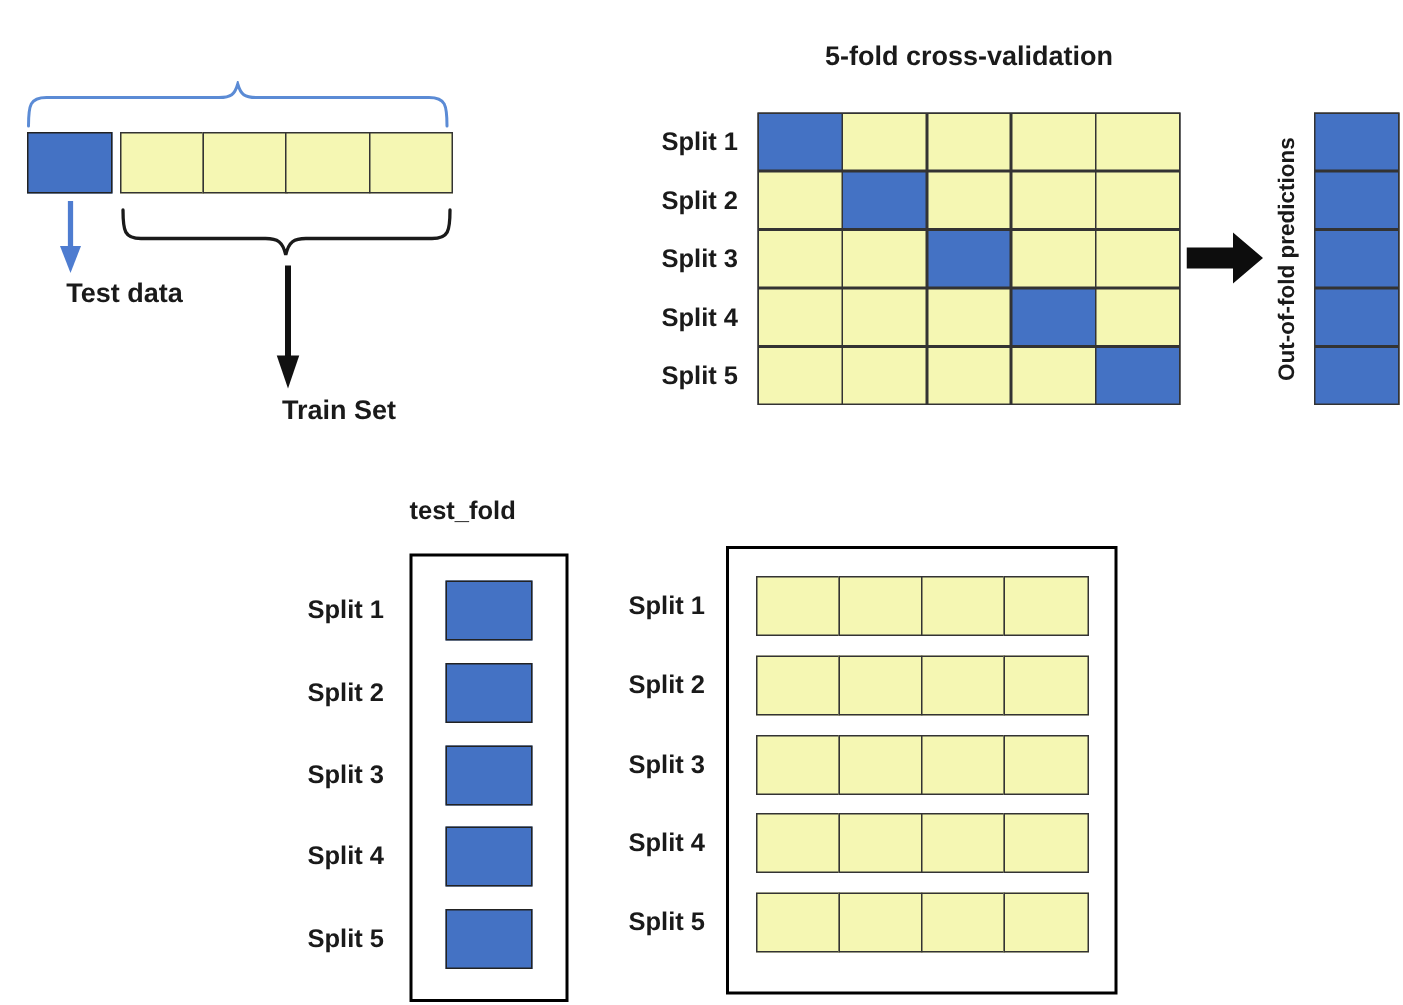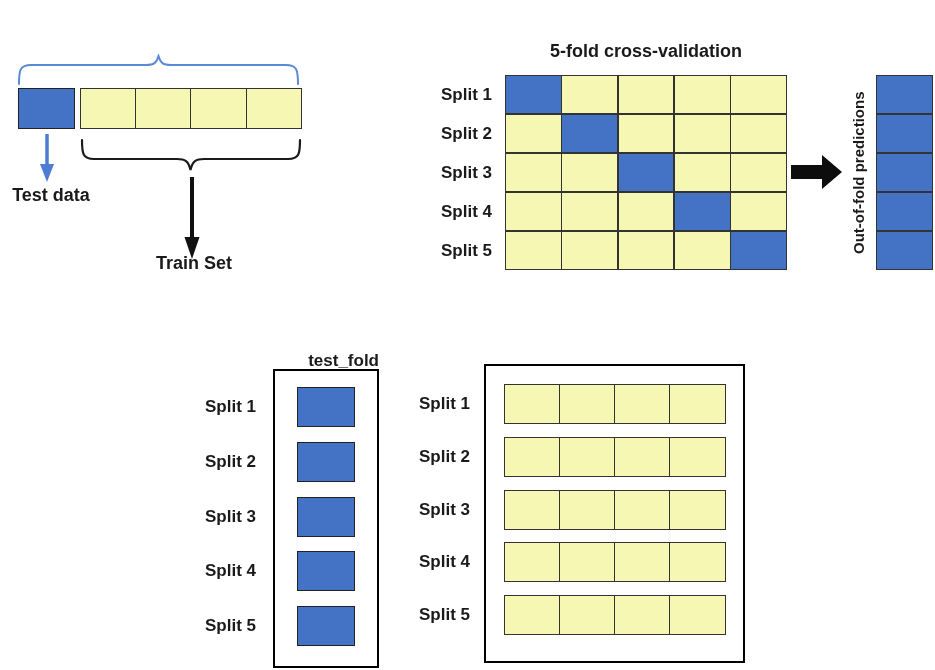--- a/index.html
+++ b/index.html
@@ -1,21 +1,21 @@
 <!DOCTYPE html>
 <html style="--blue: #4472C4; --yellow: #F5F7B3; --line: #333333; --text: #1a1a1a; --brace-blue: #5B8BD5; --arrow-blue: #4E7CD0;"><head>
 <meta charset="utf-8">
 <style>
   html,body{margin:0;padding:0;background:#fff;}
   .canvas{position:relative;width:935px;height:670px;background:#fff;overflow:hidden;
           font-family:"Liberation Sans",sans-serif;color:var(--text,#1a1a1a);}
   .abs{position:absolute;}
   .title{font-weight:bold;font-size:18px;text-align:center;}
-  .small-title{font-weight:bold;font-size:17px;text-align:right;margin-top:20px;}
-  .caption{font-weight:bold;font-size:18px;text-align:center;}
+  .small-title{font-weight:bold;font-size:17px;text-align:left;}
+  .caption{font-weight:bold;font-size:18px;text-align:center;padding-left:32px;}
   
   .label-col{display:flex;flex-direction:column;box-sizing:border-box;}
   .rowlabel{font-weight:bold;font-size:17px;display:flex;align-items:center;
             justify-content:flex-end;white-space:nowrap;}
   [data-name=cv-split-labels] .rowlabel{flex:1;}
   [data-name=test-fold-labels] .rowlabel,
   [data-name=train-fold-labels] .rowlabel{height:40px;}
   
   .cvgrid{display:grid;grid-template-columns:repeat(5,1fr);grid-template-rows:repeat(5,1fr);
           gap:1.5px;background:var(--line);border:1.5px solid var(--line);box-sizing:border-box;}
@@ -58,23 +58,23 @@
 
   <svg class="abs" style="left:80px;top:138px;" width="222" height="36" viewBox="0 0 222 36" data-name="train-set-brace">
     <path d="M2,2 C2,16 3,21 14,21 L97,21 C105,21 108.5,23 110.5,32 C112.5,23 116,21 124,21 L208,21 C219,21 220,16 220,2" fill="none" stroke="#1a1a1a" stroke-width="2.2" stroke-linecap="round"></path>
   </svg>
 
   <svg class="abs" style="left:183px;top:176px;" width="18" height="84" viewBox="0 0 18 84" data-name="train-set-arrow">
     <line x1="9" y1="1" x2="9" y2="63" stroke="#111" stroke-width="4"></line>
     <polygon points="1.5,61 16.5,61 9,83" fill="#111"></polygon>
   </svg>
 
-  <div class="abs caption" style="left:138px;top:253px;width:112px;" data-name="train-set-label">Train Set</div>
+  <div class="abs caption" style="left:138px;top:263px;width:112px;" data-name="train-set-label">Train Set</div>
 
-  <div class="abs title" style="left:505px;top:41px;width:282px;" data-name="cv-title">5-fold cross-validation</div>
+  <div class="abs title" style="left:505px;top:27px;width:282px;" data-name="cv-title">5-fold cross-validation</div>
 
   <div class="abs label-col" style="left:400px;top:75px;width:92px;height:195px;" data-name="cv-split-labels">
       <div class="rowlabel" data-name="cv-split-label">Split 1</div>
       <div class="rowlabel" data-name="cv-split-label">Split 2</div>
       <div class="rowlabel" data-name="cv-split-label">Split 3</div>
       <div class="rowlabel" data-name="cv-split-label">Split 4</div>
       <div class="rowlabel" data-name="cv-split-label">Split 5</div>
     </div>
 
   <div class="abs cvgrid" style="left:505px;top:75px;width:282px;height:195px;" data-name="cv-grid">

